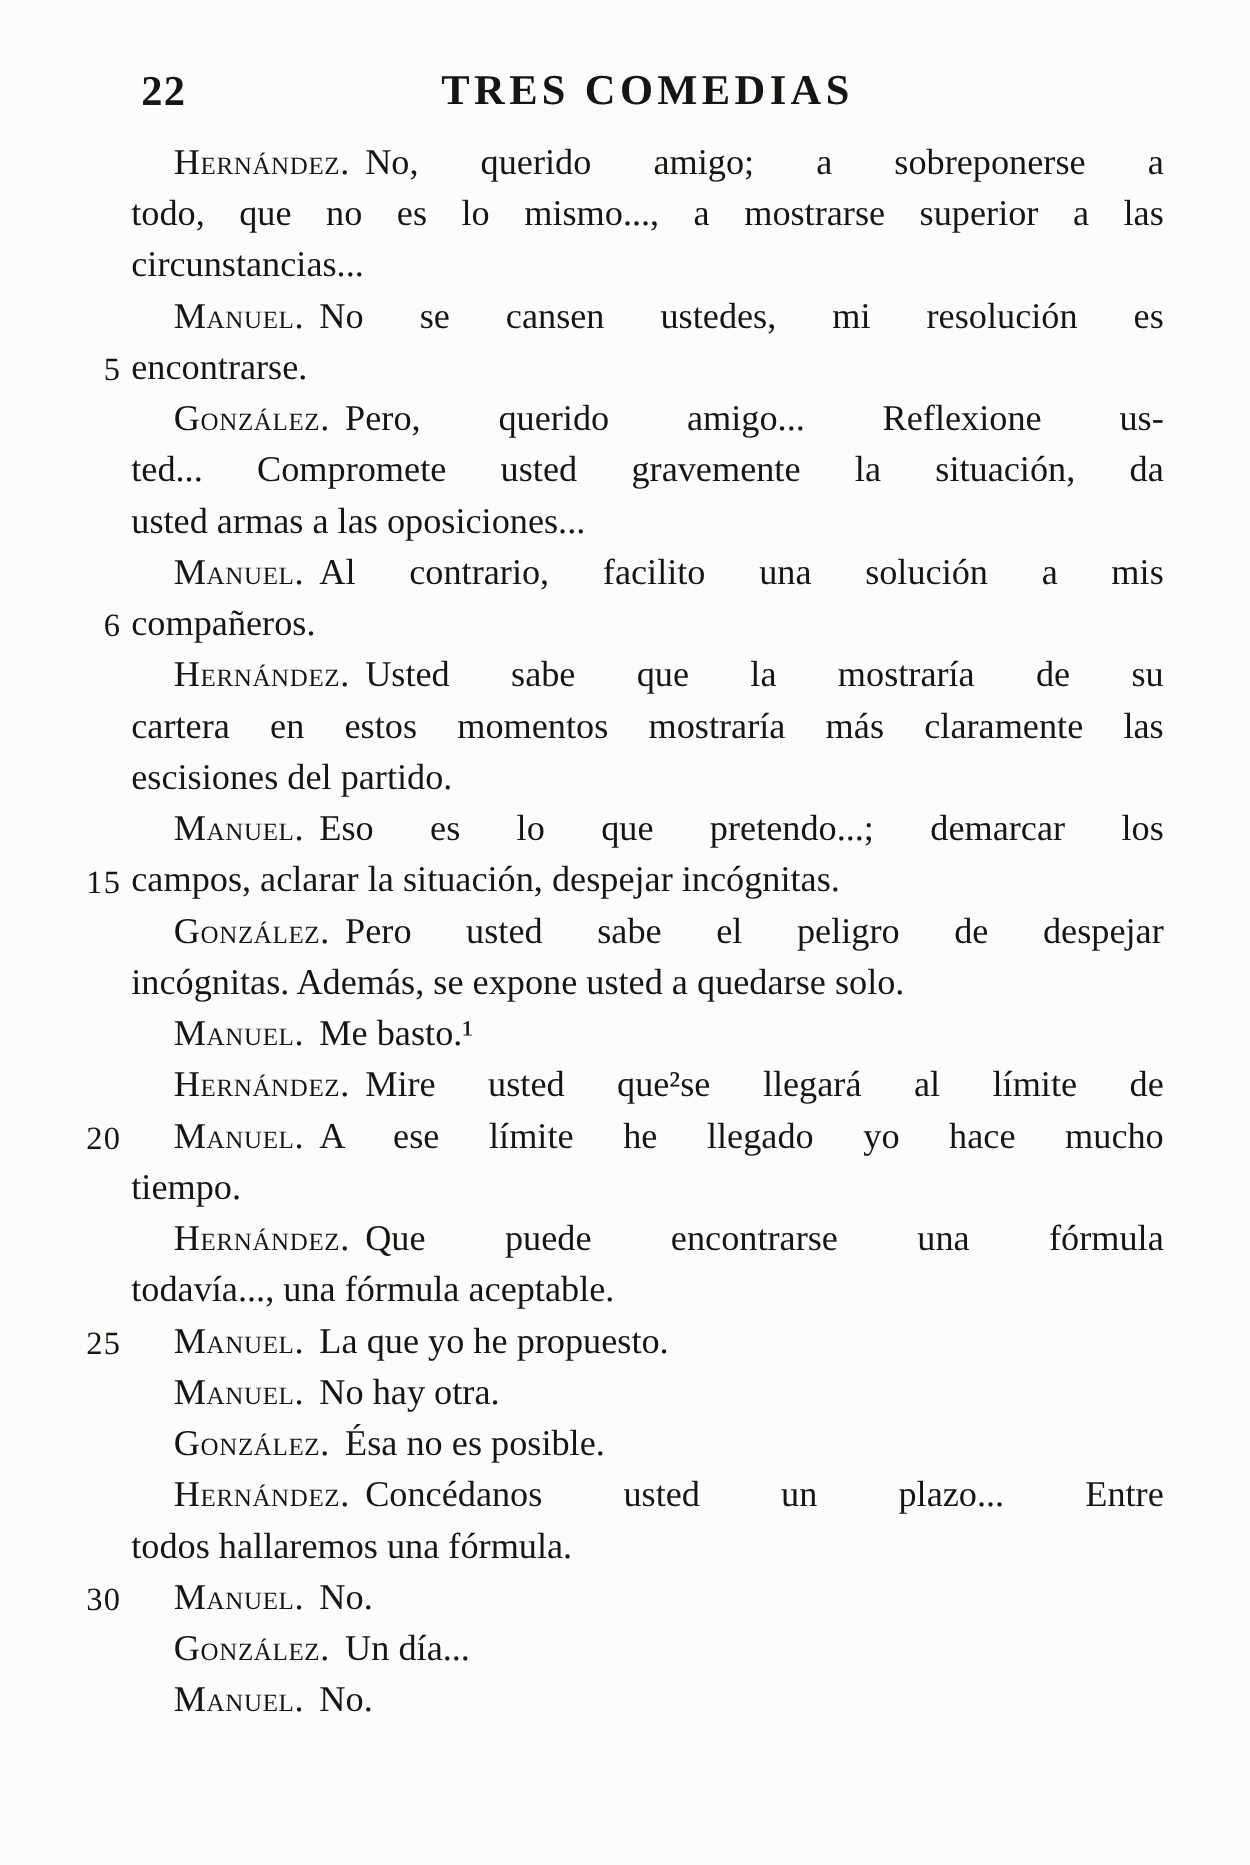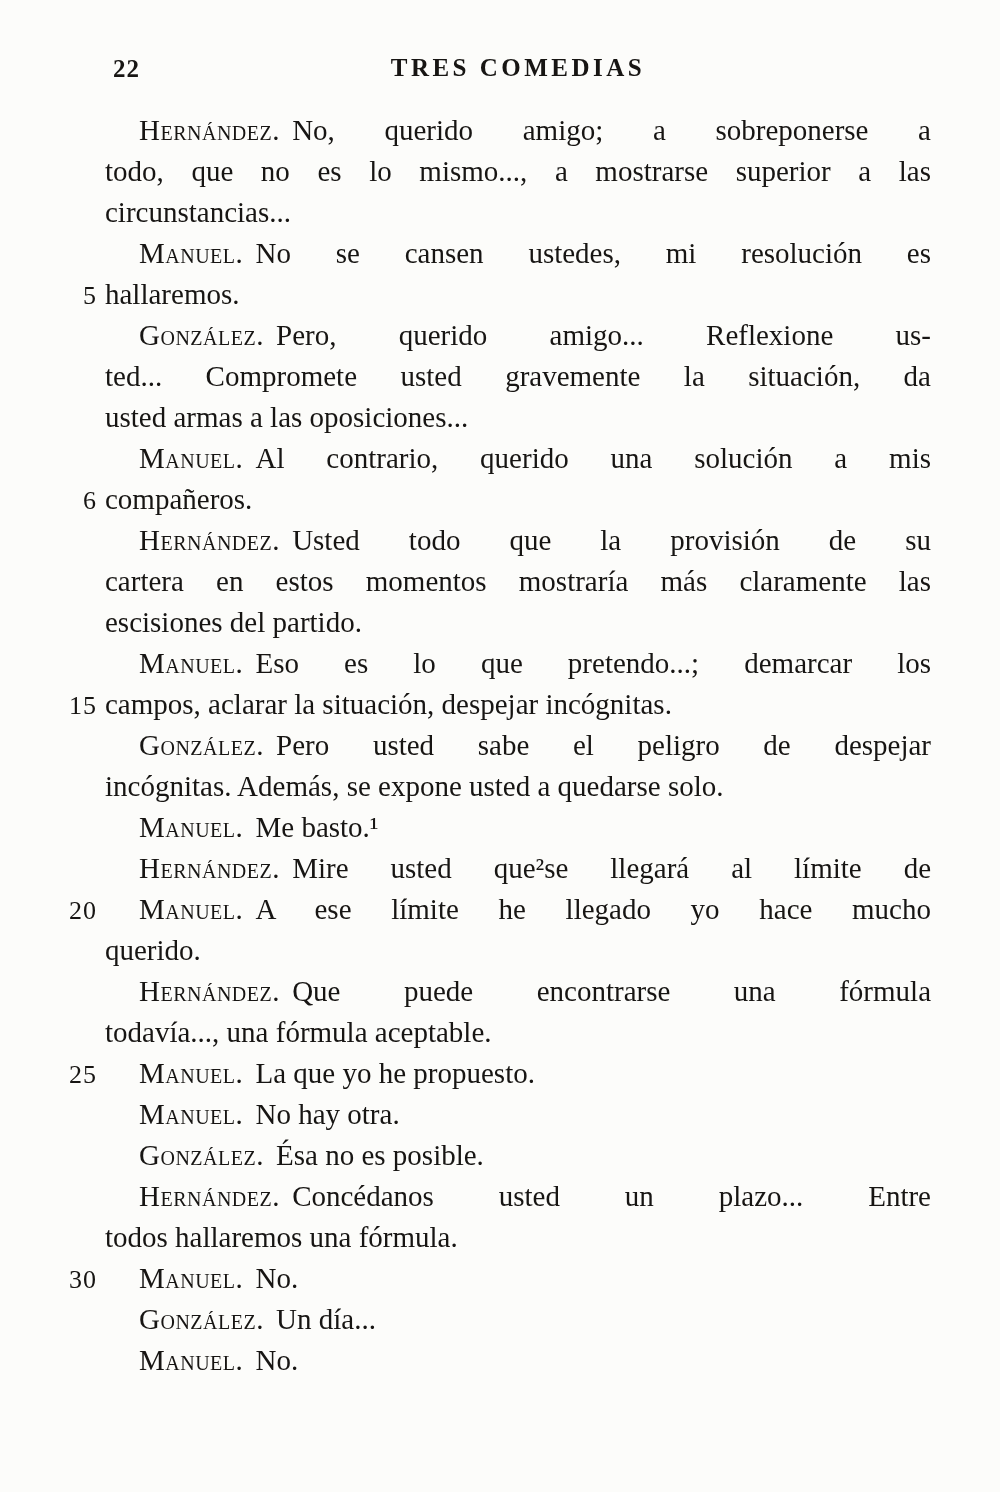--- a/index.html
+++ b/index.html
@@ -16,21 +16,21 @@
     color: #171513;
     font-family: "Liberation Serif", "DejaVu Serif", serif;
     overflow: hidden;
   }
   .header {
     position: absolute;
     top: 54px;
     left: 105px;
     width: 826px;
     height: 32px;
-    font-size: 25px;
+    font-size: 34px;
   }
   .pagenum {
     position: absolute;
     left: 8px;
     top: 1px;
     font-weight: bold;
     letter-spacing: 1px;
   }
   .running-title {
     display: block;
@@ -80,38 +80,38 @@
 <div class="page">
   <div class="header">
     <span class="pagenum">22</span>
     <span class="running-title">TRES COMEDIAS</span>
   </div>
   <div class="textbody" id="text-body">
       <div class="line indent just"><span class="speaker">Hernández.</span><span class="txt">No, querido amigo; a sobreponerse a</span></div>
       <div class="line just"><span class="txt">todo, que no es lo mismo..., a mostrarse superior a las</span></div>
       <div class="line"><span class="txt">circunstancias...</span></div>
       <div class="line indent just"><span class="speaker">Manuel.</span><span class="txt">No se cansen ustedes, mi resolución es</span></div>
-      <div class="line"><span class="margin-num">5</span><span class="txt">hallaremos.</span></div>
+      <div class="line"><span class="margin-num">5</span><span class="txt">encontrarse.</span></div>
       <div class="line indent just"><span class="speaker">González.</span><span class="txt">Pero, querido amigo... Reflexione us-</span></div>
       <div class="line just"><span class="txt">ted... Compromete usted gravemente la situación, da</span></div>
       <div class="line"><span class="txt">usted armas a las oposiciones...</span></div>
-      <div class="line indent just"><span class="speaker">Manuel.</span><span class="txt">Al contrario, querido una solución a mis</span></div>
+      <div class="line indent just"><span class="speaker">Manuel.</span><span class="txt">Al contrario, facilito una solución a mis</span></div>
       <div class="line"><span class="margin-num">6</span><span class="txt">compañeros.</span></div>
-      <div class="line indent just"><span class="speaker">Hernández.</span><span class="txt">Usted todo que la provisión de su</span></div>
+      <div class="line indent just"><span class="speaker">Hernández.</span><span class="txt">Usted sabe que la mostraría de su</span></div>
       <div class="line just"><span class="txt">cartera en estos momentos mostraría más claramente las</span></div>
       <div class="line"><span class="txt">escisiones del partido.</span></div>
       <div class="line indent just"><span class="speaker">Manuel.</span><span class="txt">Eso es lo que pretendo...; demarcar los</span></div>
       <div class="line"><span class="margin-num">15</span><span class="txt">campos, aclarar la situación, despejar incógnitas.</span></div>
       <div class="line indent just"><span class="speaker">González.</span><span class="txt">Pero usted sabe el peligro de despejar</span></div>
       <div class="line"><span class="txt">incógnitas.  Además, se expone usted a quedarse solo.</span></div>
       <div class="line indent"><span class="speaker">Manuel.</span><span class="txt">Me basto.¹</span></div>
       <div class="line indent just"><span class="speaker">Hernández.</span><span class="txt">Mire usted que²se llegará al límite de</span></div>
       <div class="line"><span class="margin-num">20</span></div>
       <div class="line indent just"><span class="speaker">Manuel.</span><span class="txt">A ese límite he llegado yo hace mucho</span></div>
-      <div class="line"><span class="txt">querido.</span></div>
+      <div class="line"><span class="txt">tiempo.</span></div>
       <div class="line indent just"><span class="speaker">Hernández.</span><span class="txt">Que puede encontrarse una fórmula</span></div>
       <div class="line"><span class="txt">todavía..., una fórmula aceptable.</span></div>
       <div class="line indent"><span class="margin-num">25</span><span class="speaker">Manuel.</span><span class="txt">La que yo he propuesto.</span></div>
       <div class="line indent"><span class="speaker">Manuel.</span><span class="txt">No hay otra.</span></div>
       <div class="line indent"><span class="speaker">González.</span><span class="txt">Ésa no es posible.</span></div>
       <div class="line indent just"><span class="speaker">Hernández.</span><span class="txt">Concédanos usted un plazo... Entre</span></div>
       <div class="line"><span class="txt">todos hallaremos una fórmula.</span></div>
       <div class="line indent"><span class="margin-num">30</span><span class="speaker">Manuel.</span><span class="txt">No.</span></div>
       <div class="line indent"><span class="speaker">González.</span><span class="txt">Un día...</span></div>
       <div class="line indent"><span class="speaker">Manuel.</span><span class="txt">No.</span></div>

